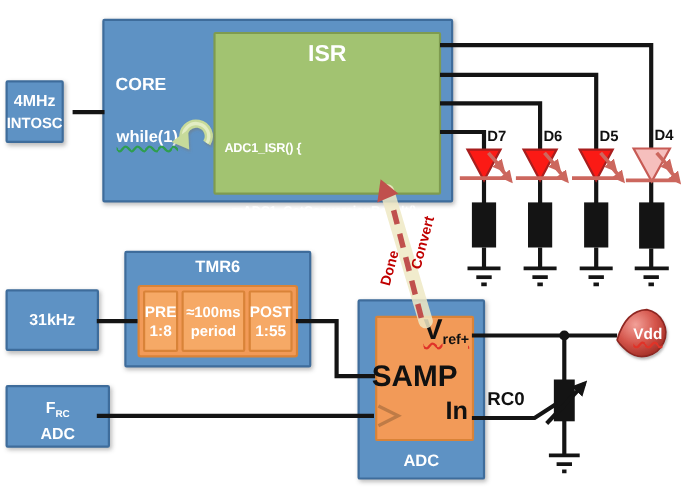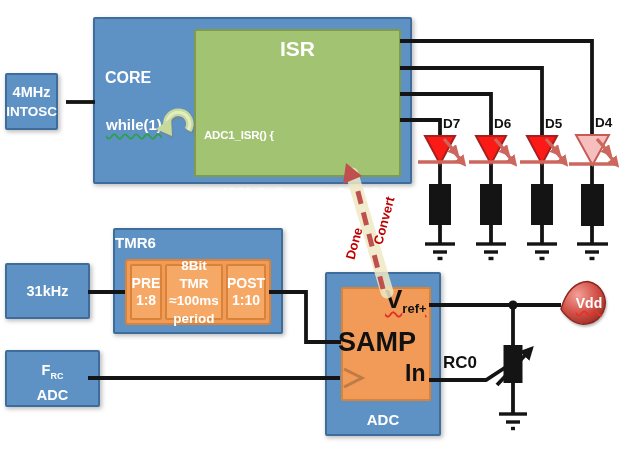--- a/index.html
+++ b/index.html
@@ -23,21 +23,21 @@
   #while-stmt .wavy-green{text-decoration:underline wavy var(--squiggle-green);
     text-decoration-thickness:1.5px;text-underline-offset:3px;}
   
   #isr{position:absolute;left:99px;top:10px;width:207px;height:148px;box-sizing:border-box;
     background:var(--green-fill);border:2.5px solid var(--green-border);border-radius:2px;}
   #isr-title{text-align:center;margin-top:6px;font-size:21px;color:var(--text-white);}
   #isr-code{position:absolute;left:8px;top:56px;font-size:11.5px;line-height:19.3px;
     letter-spacing:-0.2px;color:var(--text-white);white-space:pre;}
   
   #tmr6{left:113px;top:228px;width:170px;height:106px;}
-  #tmr6-title{margin-top:4px;font-size:15px;}
+  #tmr6-title{text-align:center;margin-top:4px;font-size:15px;}
   #tmr6-container{position:absolute;left:10px;top:29px;width:146px;height:66px;box-sizing:border-box;
     background:var(--orange-fill);border:2px solid var(--orange-border);border-radius:3px;
     display:flex;gap:3px;padding:3px;}
   .tmr-sub{box-sizing:border-box;background:var(--orange-sub-fill);border:2px solid var(--orange-border);
     border-radius:2px;display:flex;flex-direction:column;justify-content:center;align-items:center;
     font-size:14px;line-height:17px;text-align:center;color:var(--text-white);}
   #tmr-pre{width:32px;} #tmr-mid{flex:1;font-size:13.5px;line-height:17.5px;} #tmr-post{width:40px;}
   
   #box-4mhz{left:5px;top:73px;width:53px;height:57px;}
   #box-31k{left:5px;top:263px;width:85px;height:56px;gap:28px;}
@@ -106,27 +106,26 @@
   </div>
 
   <div class="box" id="tmr6">
     <div id="tmr6-title">TMR6</div>
     <div id="tmr6-container">
       <div class="tmr-sub" id="tmr-pre">
         <div>PRE</div>
         <div>1:8</div>
       </div>
       <div class="tmr-sub" id="tmr-mid">
-        <div>8Bit TMR</div>
         <div>≈100ms</div>
         <div>period</div>
       </div>
       <div class="tmr-sub" id="tmr-post">
         <div>POST</div>
-        <div>1:10</div>
+        <div>1:55</div>
       </div>
     </div>
   </div>
 
   <div class="box" id="adc">
     <div id="adc-orange"></div>
     <div id="vref"><span class="v-main">V</span><span class="v-sub">ref+</span></div>
     <div id="samp">SAMP</div>
     <div id="in-label">In</div>
     <div id="adc-label">ADC</div>

